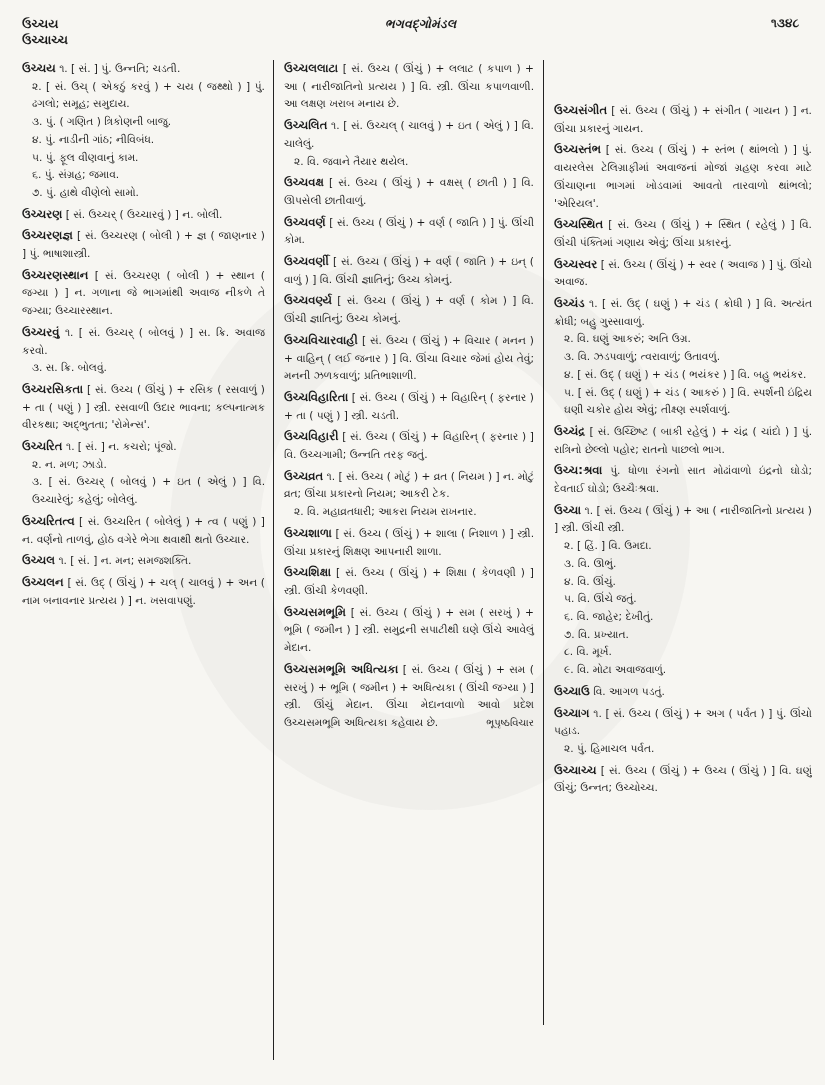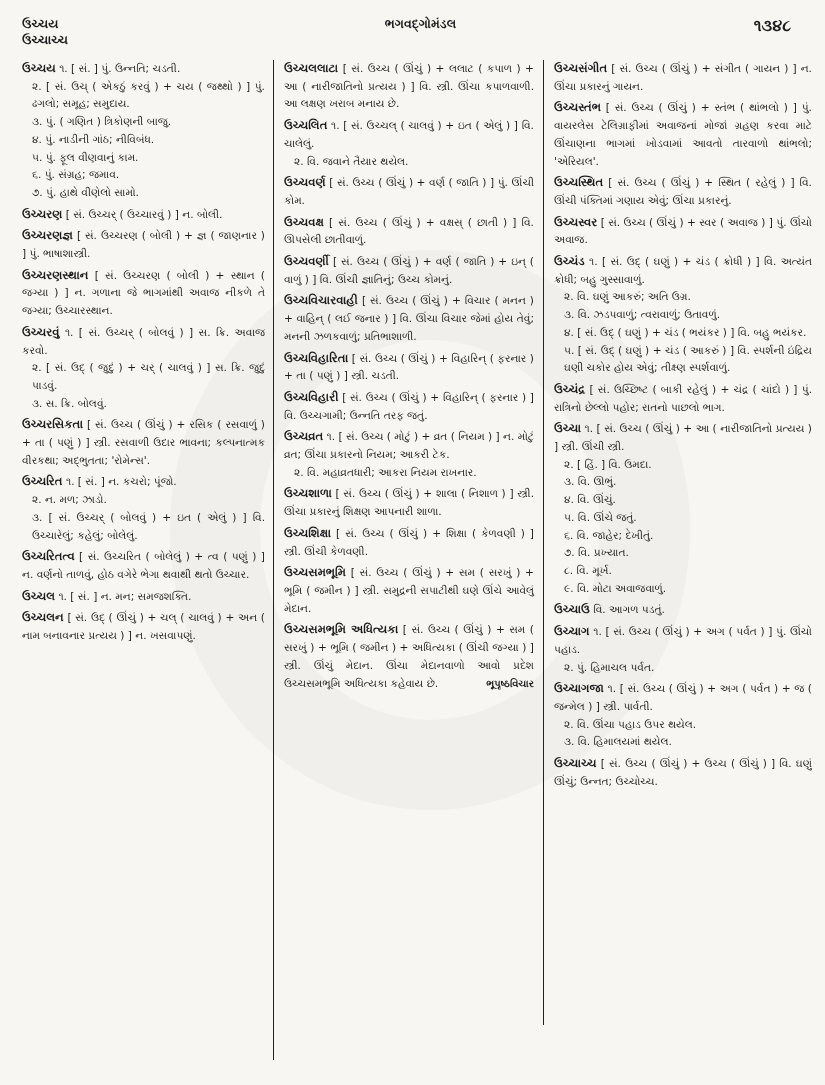--- a/index.html
+++ b/index.html
@@ -16,87 +16,88 @@
     border: 90px solid rgba(200,200,200,0.14);
     box-sizing: border-box;
     pointer-events: none;
   }
   .header {
     position: absolute; top: 16px; left: 22px; right: 22px; height: 40px;
     font-weight: bold; font-size: 12.5px;
   }
   .guide-top { position: absolute; left: 0; top: 0; }
   .guide-bottom { position: absolute; left: 0; top: 16px; }
-  .running-title { position: absolute; left: 16px; right: 0; top: 0; text-align: center; }
-  .page-number { position: absolute; right: 12px; top: 0; font-size: 16px; text-align: right; }
+  .running-title { position: absolute; left: 16px; right: 0; top: 0; text-align: center; font-style: italic; }
+  .page-number { position: absolute; right: 4px; top: 0; font-size: 12px; text-align: right; }
   .columns {
     position: absolute; top: 60px; left: 22px; width: 790px; height: 1000px;
     display: flex;
   }
   .col {
     box-sizing: border-box;
     font-size: 10.6px;
     line-height: 17.7px;
     overflow: hidden;
   }
   .col1 { width: 252px; padding-right: 8px; border-right: 1.5px solid #222; }
   .col2 { width: 270px; padding: 0 9px 0 10px; border-right: 1.5px solid #222; height: 965px; }
-  .col3 { width: 268px; padding-left: 10px; }
+  .col3 { width: 268px; padding-left: 10px; margin-top: 42px; }
   .entry { margin: 0 0 4px 0; text-align: justify; }
   .hw { font-weight: bold; font-size: 11.6px; }
   .sense { display: block; padding-left: 10px; }
   .gloss { }
-  .attrib { float: right; font-size: 10px; font-weight: bold; }
+  .attrib { float: right; font-size: 10px; }
 </style>
 </head>
 <body>
 
 <div class="watermark"></div>
 
 <div class="header">
   <div class="guide-top">ઉચ્ચય</div>
   <div class="guide-bottom">ઉચ્ચાચ્ચ</div>
   <div class="running-title">ભગવદ્ગોમંડલ</div>
   <div class="page-number">૧૩૪૮</div>
 </div>
 
 <div class="columns">
   <div class="col col1">
       <div class="entry"><span class="hw">ઉચ્ચય</span> <span class="gloss">૧. [ સં. ] પું. ઉન્નતિ; ચડતી.</span><span class="sense">૨. [ સં. ઉચ્ ( એકઠું કરવું ) + ચય ( જથ્થો ) ] પું. ઢગલો; સમૂહ; સમુદાય.</span><span class="sense">૩. પું. ( ગણિત ) ત્રિકોણની બાજુ.</span><span class="sense">૪. પું. નાડીની ગાંઠ; નીવિબંધ.</span><span class="sense">૫. પું. ફૂલ વીણવાનું કામ.</span><span class="sense">૬. પું. સંગ્રહ; જમાવ.</span><span class="sense">૭. પું. હાથે વીણેલો સામો.</span></div>
       <div class="entry"><span class="hw">ઉચ્ચરણ</span> <span class="gloss">[ સં. ઉચ્ચર્ ( ઉચ્ચારવું ) ] ન. બોલી.</span></div>
       <div class="entry"><span class="hw">ઉચ્ચરણજ્ઞ</span> <span class="gloss">[ સં. ઉચ્ચરણ ( બોલી ) + જ્ઞ ( જાણનાર ) ] પું. ભાષાશાસ્ત્રી.</span></div>
       <div class="entry"><span class="hw">ઉચ્ચરણસ્થાન</span> <span class="gloss">[ સં. ઉચ્ચરણ ( બોલી ) + સ્થાન ( જગ્યા ) ] ન. ગળાના જે ભાગમાંથી અવાજ નીકળે તે જગ્યા; ઉચ્ચારસ્થાન.</span></div>
-      <div class="entry"><span class="hw">ઉચ્ચરવું</span> <span class="gloss">૧. [ સં. ઉચ્ચર્ ( બોલવું ) ] સ. ક્રિ. અવાજ કરવો.</span><span class="sense">૨. [ સં. ઉદ્ ( જુદું ) + ચર્ ( ચાલવું ) ] સ. ક્રિ. જુદું પાડવું.</span><span class="sense">૩. સ. ક્રિ. બોલવું.</span></div>
+      <div class="entry"><span class="hw">ઉચ્ચરવું</span> <span class="gloss">૧. [ સં. ઉચ્ચર્ ( બોલવું ) ] સ. ક્રિ. અવાજ કરવો.</span><span class="sense">૩. સ. ક્રિ. બોલવું.</span></div>
       <div class="entry"><span class="hw">ઉચ્ચરસિકતા</span> <span class="gloss">[ સં. ઉચ્ચ ( ઊંચું ) + રસિક ( રસવાળું ) + તા ( પણું ) ] સ્ત્રી. રસવાળી ઉદાર ભાવના; કલ્પનાત્મક વીરકથા; અદ્ભુતતા; 'રોમેન્સ'.</span></div>
       <div class="entry"><span class="hw">ઉચ્ચરિત</span> <span class="gloss">૧. [ સં. ] ન. કચરો; પૂંજો.</span><span class="sense">૨. ન. મળ; ઝાડો.</span><span class="sense">૩. [ સં. ઉચ્ચર્ ( બોલવું ) + ઇત ( એલું ) ] વિ. ઉચ્ચારેલું; કહેલું; બોલેલું.</span></div>
       <div class="entry"><span class="hw">ઉચ્ચરિતત્વ</span> <span class="gloss">[ સં. ઉચ્ચરિત ( બોલેલું ) + ત્વ ( પણું ) ] ન. વર્ણનો તાળવું, હોઠ વગેરે ભેગા થવાથી થતો ઉચ્ચાર.</span></div>
       <div class="entry"><span class="hw">ઉચ્ચલ</span> <span class="gloss">૧. [ સં. ] ન. મન; સમજશક્તિ.</span></div>
       <div class="entry"><span class="hw">ઉચ્ચલન</span> <span class="gloss">[ સં. ઉદ્ ( ઊંચું ) + ચલ્ ( ચાલવું ) + અન ( નામ બનાવનાર પ્રત્યય ) ] ન. ખસવાપણું.</span></div>
     </div>
   <div class="col col2">
       <div class="entry"><span class="hw">ઉચ્ચલલાટા</span> <span class="gloss">[ સં. ઉચ્ચ ( ઊંચું ) + લલાટ ( કપાળ ) + આ ( નારીજાતિનો પ્રત્યય ) ] વિ. સ્ત્રી. ઊંચા કપાળવાળી. આ લક્ષણ ખરાબ મનાય છે.</span></div>
       <div class="entry"><span class="hw">ઉચ્ચલિત</span> <span class="gloss">૧. [ સં. ઉચ્ચલ્ ( ચાલવું ) + ઇત ( એલું ) ] વિ. ચાલેલું.</span><span class="sense">૨. વિ. જવાને તૈયાર થયેલ.</span></div>
+      <div class="entry"><span class="hw">ઉચ્ચવક્ષ</span> <span class="gloss">[ સં. ઉચ્ચ ( ઊંચું ) + વક્ષસ્ ( છાતી ) ] વિ. ઊપસેલી છાતીવાળું.</span></div>
       <div class="entry"><span class="hw">ઉચ્ચવર્ણ</span> <span class="gloss">[ સં. ઉચ્ચ ( ઊંચું ) + વર્ણ ( જાતિ ) ] પું. ઊંચી કોમ.</span></div>
-      <div class="entry"><span class="hw">ઉચ્ચવક્ષ</span> <span class="gloss">[ સં. ઉચ્ચ ( ઊંચું ) + વક્ષસ્ ( છાતી ) ] વિ. ઊપસેલી છાતીવાળું.</span></div>
       <div class="entry"><span class="hw">ઉચ્ચવર્ણી</span> <span class="gloss">[ સં. ઉચ્ચ ( ઊંચું ) + વર્ણ ( જાતિ ) + ઇન્ ( વાળું ) ] વિ. ઊંચી જ્ઞાતિનું; ઉચ્ચ કોમનું.</span></div>
+      <div class="entry"><span class="hw">ઉચ્ચવર્ણ્ય</span> <span class="gloss">[ સં. ઉચ્ચ ( ઊંચું ) + વર્ણ ( કોમ ) ] વિ. ઊંચી જ્ઞાતિનું; ઉચ્ચ કોમનું.</span></div>
       <div class="entry"><span class="hw">ઉચ્ચવિચારવાહી</span> <span class="gloss">[ સં. ઉચ્ચ ( ઊંચું ) + વિચાર ( મનન ) + વાહિન્ ( લઈ જનાર ) ] વિ. ઊંચા વિચાર જેમાં હોય તેવું; મનની ઝળકવાળું; પ્રતિભાશાળી.</span></div>
       <div class="entry"><span class="hw">ઉચ્ચવિહારિતા</span> <span class="gloss">[ સં. ઉચ્ચ ( ઊંચું ) + વિહારિન્ ( ફરનાર ) + તા ( પણું ) ] સ્ત્રી. ચડતી.</span></div>
       <div class="entry"><span class="hw">ઉચ્ચવિહારી</span> <span class="gloss">[ સં. ઉચ્ચ ( ઊંચું ) + વિહારિન્ ( ફરનાર ) ] વિ. ઉચ્ચગામી; ઉન્નતિ તરફ જતું.</span></div>
       <div class="entry"><span class="hw">ઉચ્ચવ્રત</span> <span class="gloss">૧. [ સં. ઉચ્ચ ( મોટું ) + વ્રત ( નિયમ ) ] ન. મોટું વ્રત; ઊંચા પ્રકારનો નિયમ; આકરી ટેક.</span><span class="sense">૨. વિ. મહાવ્રતધારી; આકરા નિયમ રાખનાર.</span></div>
       <div class="entry"><span class="hw">ઉચ્ચશાળા</span> <span class="gloss">[ સં. ઉચ્ચ ( ઊંચું ) + શાલા ( નિશાળ ) ] સ્ત્રી. ઊંચા પ્રકારનું શિક્ષણ આપનારી શાળા.</span></div>
       <div class="entry"><span class="hw">ઉચ્ચશિક્ષા</span> <span class="gloss">[ સં. ઉચ્ચ ( ઊંચું ) + શિક્ષા ( કેળવણી ) ] સ્ત્રી. ઊંચી કેળવણી.</span></div>
       <div class="entry"><span class="hw">ઉચ્ચસમભૂમિ</span> <span class="gloss">[ સં. ઉચ્ચ ( ઊંચું ) + સમ ( સરખું ) + ભૂમિ ( જમીન ) ] સ્ત્રી. સમુદ્રની સપાટીથી ઘણે ઊંચે આવેલું મેદાન.</span></div>
       <div class="entry"><span class="hw">ઉચ્ચસમભૂમિ અધિત્યકા</span> <span class="gloss">[ સં. ઉચ્ચ ( ઊંચું ) + સમ ( સરખું ) + ભૂમિ ( જમીન ) + અધિત્યકા ( ઊંચી જગ્યા ) ] સ્ત્રી. ઊંચું મેદાન. ઊંચા મેદાનવાળો આવો પ્રદેશ ઉચ્ચસમભૂમિ અધિત્યકા કહેવાય છે.</span><span class="attrib">ભૂપૃષ્ઠવિચાર</span></div>
     </div>
   <div class="col col3">
       <div class="entry"><span class="hw">ઉચ્ચસંગીત</span> <span class="gloss">[ સં. ઉચ્ચ ( ઊંચું ) + સંગીત ( ગાયન ) ] ન. ઊંચા પ્રકારનું ગાયન.</span></div>
       <div class="entry"><span class="hw">ઉચ્ચસ્તંભ</span> <span class="gloss">[ સં. ઉચ્ચ ( ઊંચું ) + સ્તંભ ( થાંભલો ) ] પું. વાયરલેસ ટેલિગ્રાફીમાં અવાજનાં મોજાં ગ્રહણ કરવા માટે ઊંચાણના ભાગમાં ખોડવામાં આવતો તારવાળો થાંભલો; 'એરિયલ'.</span></div>
       <div class="entry"><span class="hw">ઉચ્ચસ્થિત</span> <span class="gloss">[ સં. ઉચ્ચ ( ઊંચું ) + સ્થિત ( રહેલું ) ] વિ. ઊંચી પંક્તિમાં ગણાય એવું; ઊંચા પ્રકારનું.</span></div>
       <div class="entry"><span class="hw">ઉચ્ચસ્વર</span> <span class="gloss">[ સં. ઉચ્ચ ( ઊંચું ) + સ્વર ( અવાજ ) ] પું. ઊંચો અવાજ.</span></div>
       <div class="entry"><span class="hw">ઉચ્ચંડ</span> <span class="gloss">૧. [ સં. ઉદ્ ( ઘણું ) + ચંડ ( ક્રોધી ) ] વિ. અત્યંત ક્રોધી; બહુ ગુસ્સાવાળું.</span><span class="sense">૨. વિ. ઘણું આકરું; અતિ ઉગ્ર.</span><span class="sense">૩. વિ. ઝડપવાળું; ત્વરાવાળું; ઉતાવળું.</span><span class="sense">૪. [ સં. ઉદ્ ( ઘણું ) + ચંડ ( ભયંકર ) ] વિ. બહુ ભયંકર.</span><span class="sense">૫. [ સં. ઉદ્ ( ઘણું ) + ચંડ ( આકરું ) ] વિ. સ્પર્શની ઇંદ્રિય ઘણી ચકોર હોય એવું; તીક્ષ્ણ સ્પર્શવાળું.</span></div>
       <div class="entry"><span class="hw">ઉચ્ચંદ્ર</span> <span class="gloss">[ સં. ઉચ્છિષ્ટ ( બાકી રહેલું ) + ચંદ્ર ( ચાંદો ) ] પું. રાત્રિનો છેલ્લો પહોર; રાતનો પાછલો ભાગ.</span></div>
+      <div class="entry"><span class="hw">ઉચ્ચ:શ્રવા</span> <span class="gloss">પું. ધોળા રંગનો સાત મોઢાંવાળો ઇંદ્રનો ઘોડો; દેવતાઈ ઘોડો; ઉચ્ચૈઃશ્રવા.</span></div>
       <div class="entry"><span class="hw">ઉચ્ચા</span> <span class="gloss">૧. [ સં. ઉચ્ચ ( ઊંચું ) + આ ( નારીજાતિનો પ્રત્યય ) ] સ્ત્રી. ઊંચી સ્ત્રી.</span><span class="sense">૨. [ હિં. ] વિ. ઉમદા.</span><span class="sense">૩. વિ. ઊભું.</span><span class="sense">૪. વિ. ઊંચું.</span><span class="sense">૫. વિ. ઊંચે જતું.</span><span class="sense">૬. વિ. જાહેર; દેખીતું.</span><span class="sense">૭. વિ. પ્રખ્યાત.</span><span class="sense">૮. વિ. મૂર્ખ.</span><span class="sense">૯. વિ. મોટા અવાજવાળું.</span></div>
       <div class="entry"><span class="hw">ઉચ્ચાઉ</span> <span class="gloss">વિ. આગળ પડતું.</span></div>
       <div class="entry"><span class="hw">ઉચ્ચાગ</span> <span class="gloss">૧. [ સં. ઉચ્ચ ( ઊંચું ) + અગ ( પર્વત ) ] પું. ઊંચો પહાડ.</span><span class="sense">૨. પું. હિમાચલ પર્વત.</span></div>
-      <div class="entry"><span class="hw">ઉચ્ચાગજા</span> <span class="gloss">૧. [ સં. ઉચ્ચ ( ઊંચું ) + અગ ( પર્વત ) + જ ( જન્મેલ ) ] સ્ત્રી. પાર્વતી.</span><span class="sense">૨. વિ. ઊંચા પહાડ ઉપર થયેલ.</span><span class="sense">૩. વિ. હિમાલયમાં થયેલ.</span></div>
       <div class="entry"><span class="hw">ઉચ્ચાચ્ચ</span> <span class="gloss">[ સં. ઉચ્ચ ( ઊંચું ) + ઉચ્ચ ( ઊંચું ) ] વિ. ઘણું ઊંચું; ઉન્નત; ઉચ્ચોચ્ચ.</span></div>
     </div>
 </div>
 
 </body></html>

